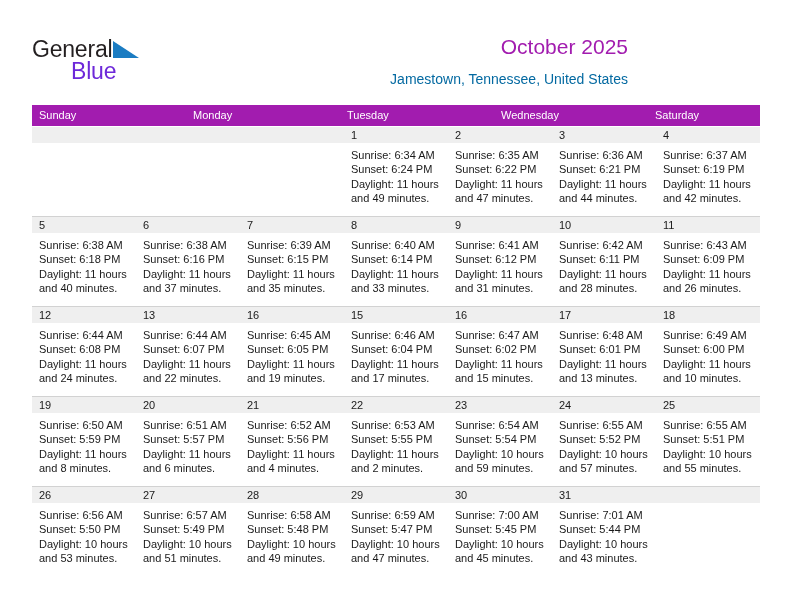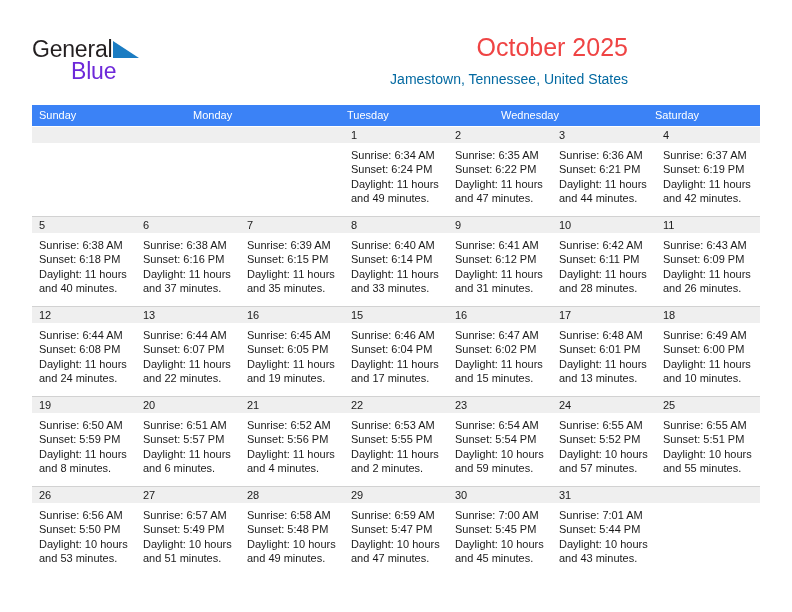--- a/index.html
+++ b/index.html
@@ -70,22 +70,22 @@
     letter-spacing: -0.2px;
   }
 
   .title-block {
     position: absolute;
     right: 32px;
     top: 32px;
     text-align: right;
   }
   .cal-title {
-    font-size: 25px;
-    color: #ef4444;
+    font-size: 21px;
+    color: #a21caf;
     line-height: 30px;
     white-space: nowrap;
   }
   .cal-subtitle {
     font-size: 14px;
     color: #0369a1;
     line-height: 18px;
     margin-top: 8px;
     white-space: nowrap;
   }
@@ -93,21 +93,21 @@
   
   .calendar {
     position: absolute;
     left: 32px;
     top: 105px;
     width: 728px;
   }
   .weekday-row {
     display: flex;
     width: 100%;
-    background: #3b82f6;
+    background: #a21caf;
     gap: 42px;
   }
   .weekday {
     flex: 1 1 0;
     box-sizing: border-box;
     height: 21px;
     line-height: 21px;
     padding-left: 7px;
     font-size: 11px;
     color: #ffffff;

